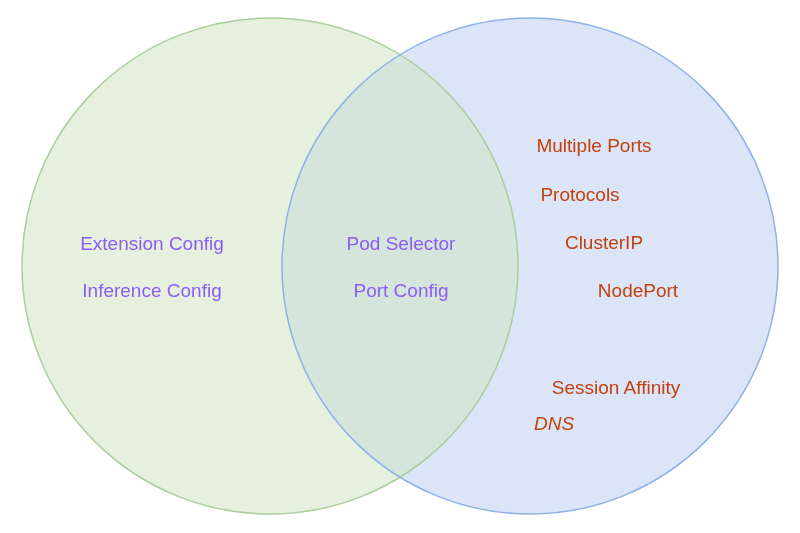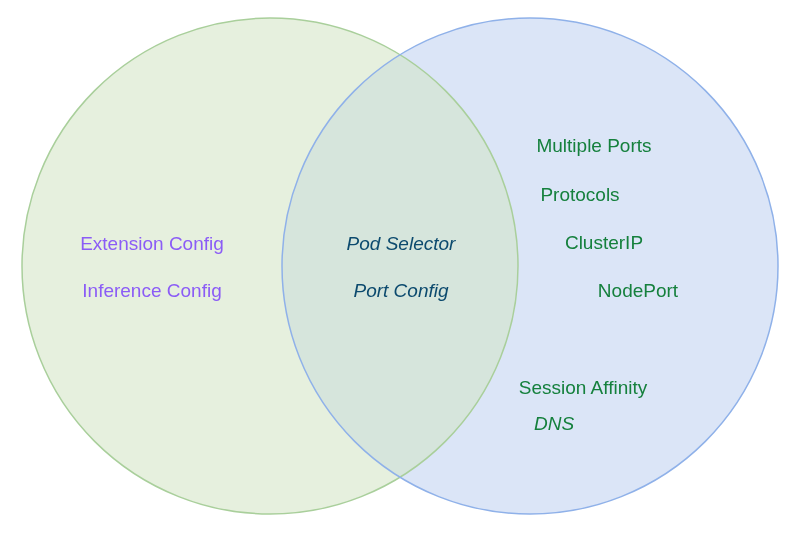--- a/index.html
+++ b/index.html
@@ -26,23 +26,23 @@
     white-space: nowrap;
     font-size: 19px;
     line-height: 1;
   }
   .vtitle {
     font-size: 23px;
     font-weight: 700;
   }
   .green-title  { color: #12404f; }
   .green-item   { color: #8b5cf6; }
-  .overlap-item { color: #0c4a6e; font-style: italic; }
+  .overlap-item { color: #8b5cf6; }
   .blue-title   { color: #174ea6; }
-  .blue-item    { color: #15803d; }
+  .blue-item    { color: #c2410c; }
 </style>
 </head>
 <body>
 
 <div class="stage">
 
   <svg width="800" height="533" viewBox="0 0 800 533">
     <defs>
       <clipPath id="clipLeftCircle">
         <circle cx="270" cy="266" r="248"></circle>
@@ -67,17 +67,17 @@
 
   <div class="vlabel blue-item" style="left:594px; top:145px;">Multiple Ports</div>
 
   <div class="vlabel blue-item" style="left:580px; top:194px;">Protocols</div>
 
   <div class="vlabel blue-item" style="left:604px; top:242px;">ClusterIP</div>
 
   <div class="vlabel blue-item" style="left:606px; top:290px;margin-left:32px;">NodePort</div>
 
 
-  <div class="vlabel blue-item" style="left:583px; top:387px;">Session Affinity</div>
+  <div class="vlabel blue-item" style="left:616px; top:387px;">Session Affinity</div>
 
   <div class="vlabel blue-item" style="left:554px; top:423px;font-style:italic;">DNS</div>
 
 </div>
 
 </body></html>

